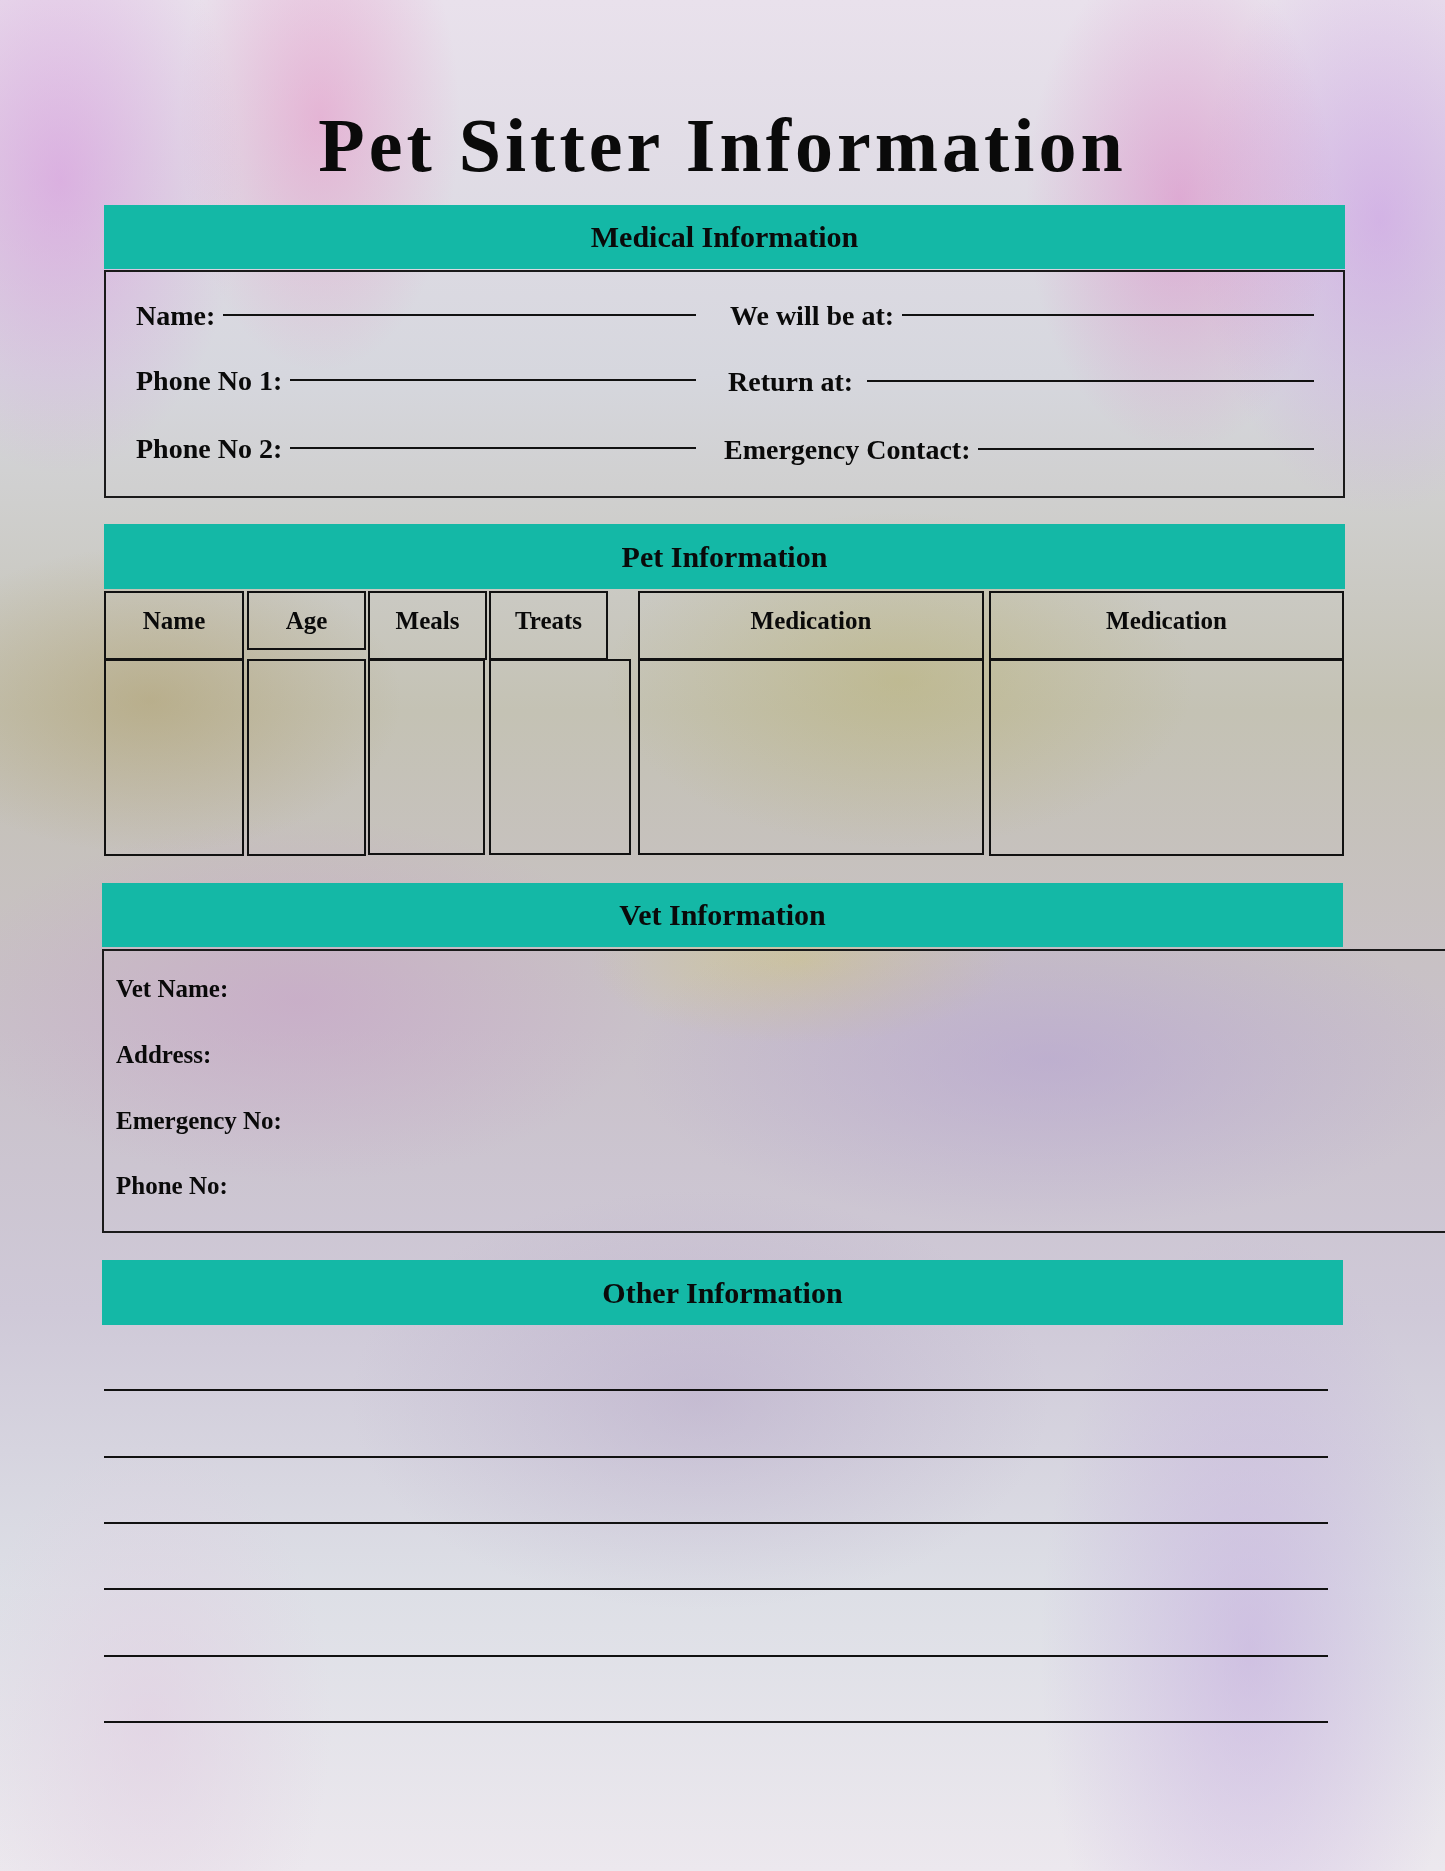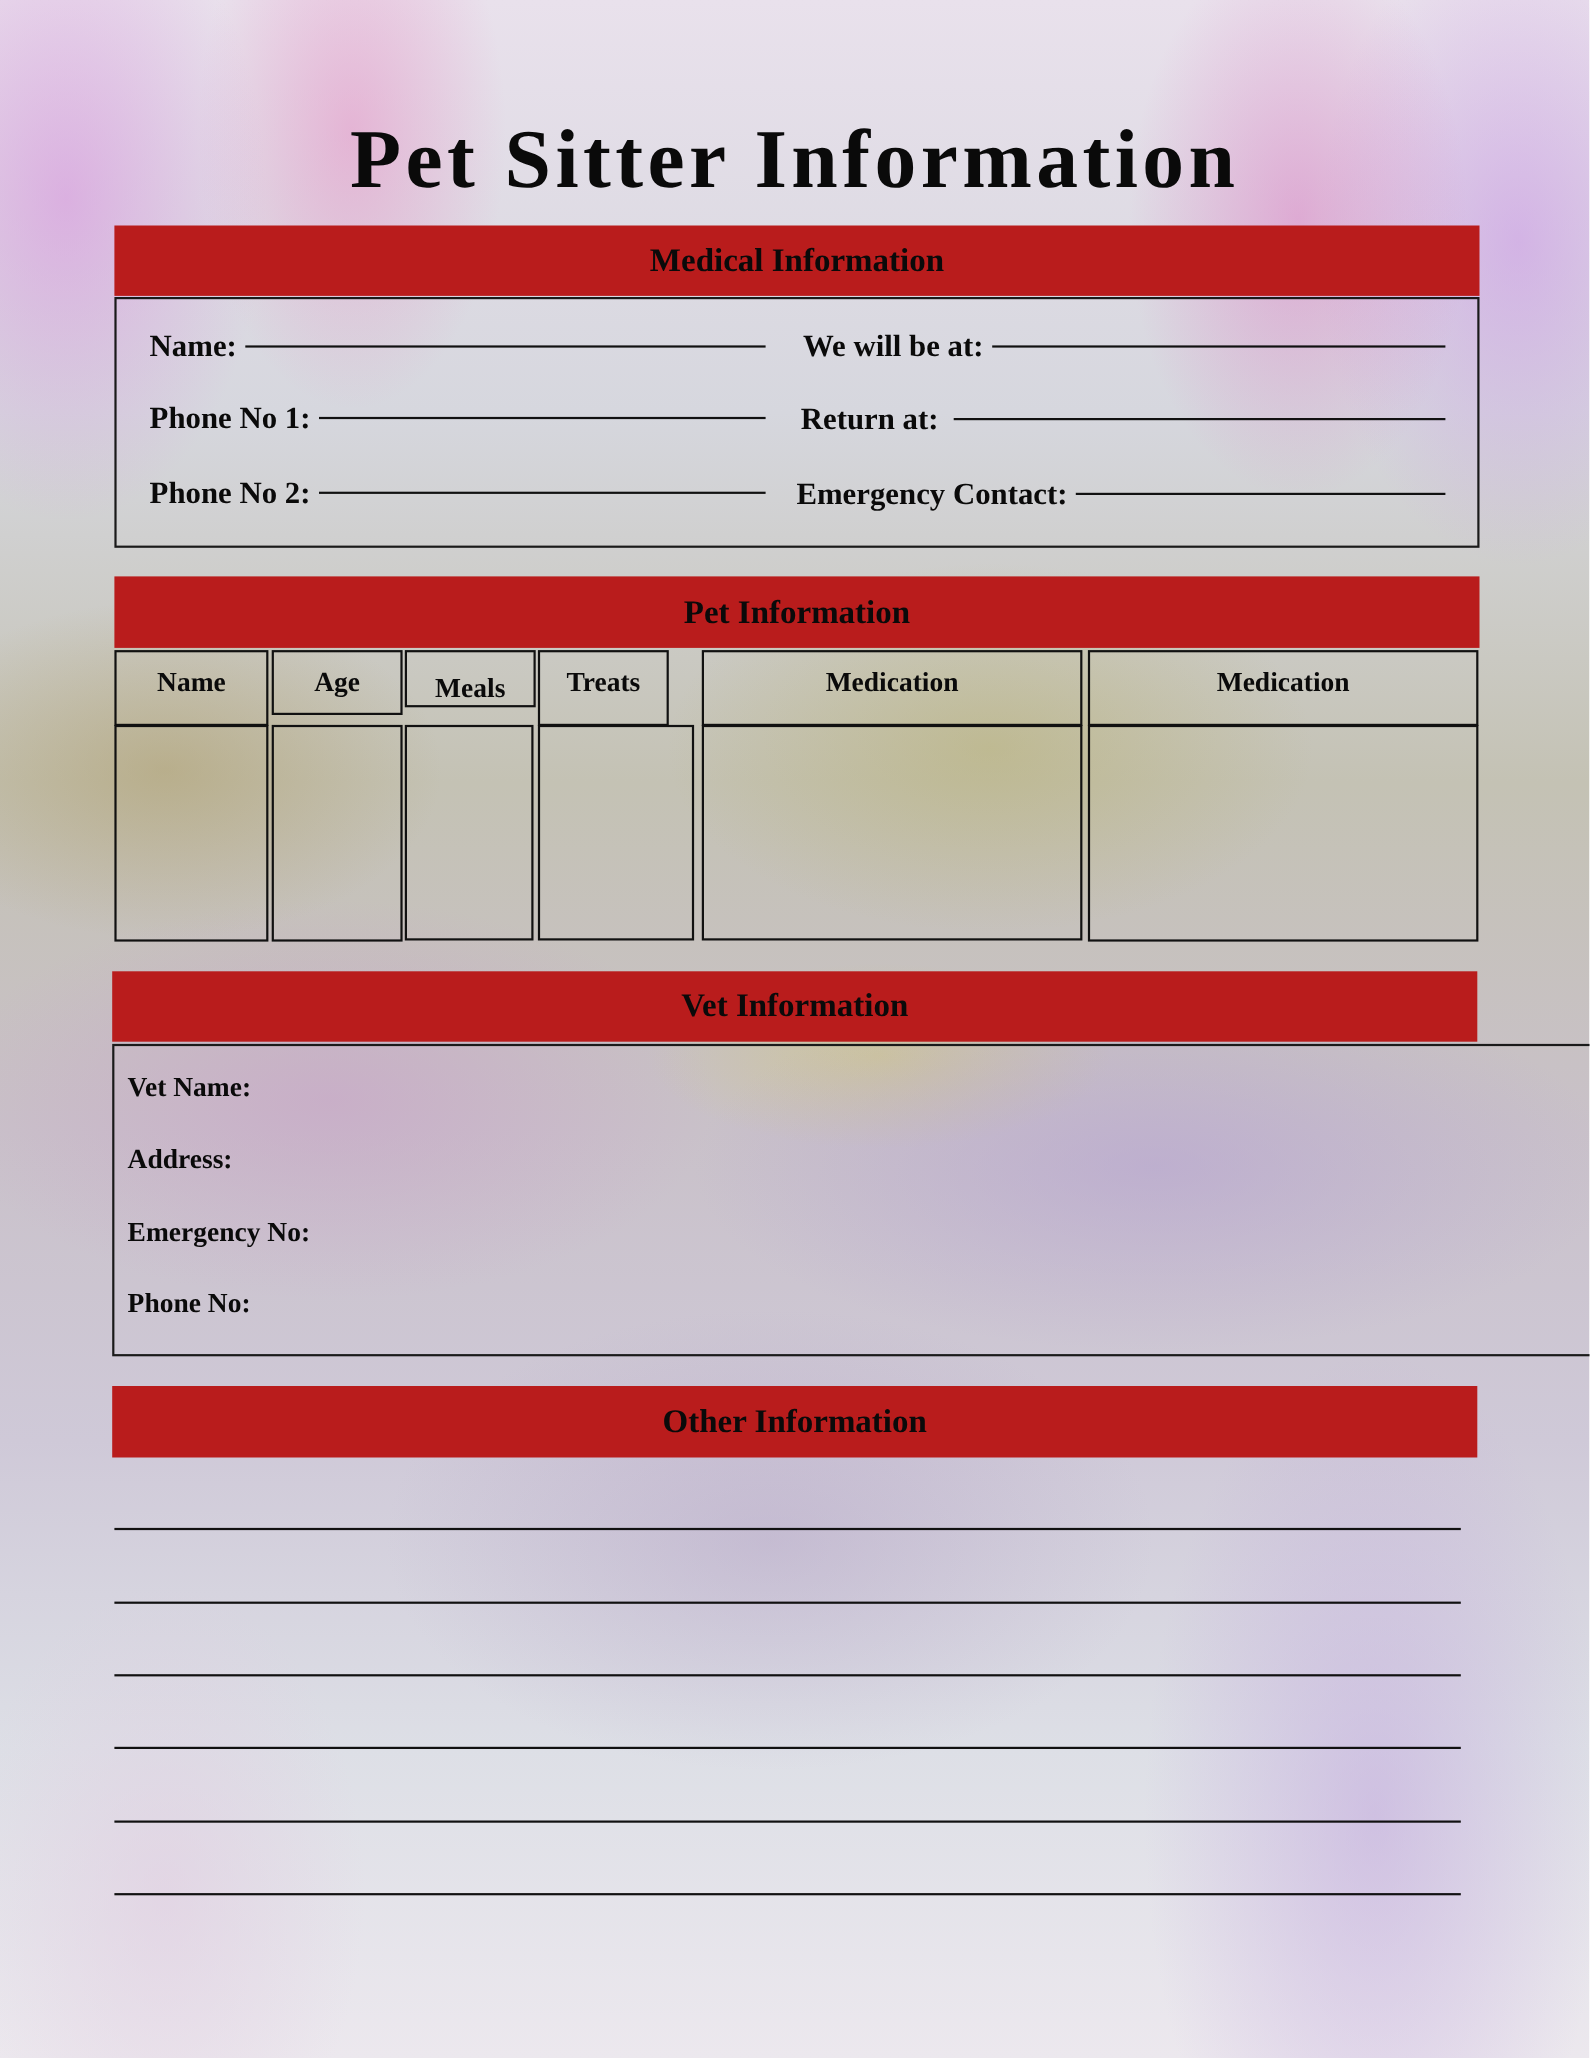--- a/index.html
+++ b/index.html
@@ -17,21 +17,21 @@
       radial-gradient(ellipse 600px 240px at 1050px 1060px, rgba(180,160,210,0.55), transparent 70%),
       radial-gradient(ellipse 300px 120px at 800px 960px, rgba(210,200,110,0.45), transparent 70%),
       radial-gradient(ellipse 300px 600px at 1250px 1650px, rgba(190,160,220,0.5), transparent 70%),
       radial-gradient(ellipse 260px 400px at 150px 1720px, rgba(225,205,225,0.6), transparent 70%),
       radial-gradient(ellipse 500px 300px at 700px 1400px, rgba(170,150,190,0.35), transparent 70%),
       linear-gradient(180deg, #e9e1ec 0%, #d6d7de 20%, #c4c2b4 38%, #c9c1c9 55%, #cfc9d8 70%, #dddfe6 85%, #ece8ee 100%);
   }
   .page { position: absolute; inset: 0; z-index: 1; }
   .title { position: absolute; top: 100px; left: 0; width: 1445px; text-align: center;
     font-size: 76px; font-weight: bold; letter-spacing: 4px; margin: 0; line-height: 90px; }
-  .band { position: absolute; background: #b91c1c; text-align: center; font-weight: bold;
+  .band { position: absolute; background: #14b8a6; text-align: center; font-weight: bold;
     font-size: 30px; display: flex; align-items: center; justify-content: center; }
   .box { position: absolute; border: 2px solid #1a1a1a; box-sizing: border-box; }
   .field { position: absolute; display: flex; align-items: center; font-weight: bold; font-size: 28px; }
   .field .lbl { white-space: nowrap; padding-right: 8px; line-height: 28px; }
   .field .line { flex: 1; border-bottom: 2px solid #111; height: 0; margin-bottom: 2px; }
   .cell { position: absolute; border: 2px solid #111; box-sizing: border-box; }
   .th { display: flex; justify-content: center; padding-top: 14px; font-weight: bold; font-size: 25px; }
   .vet-label { position: absolute; left: 12px; font-weight: bold; font-size: 25px; }
   .rule { position: absolute; left: 104px; width: 1224px; height: 0; border-top: 2px solid #111; }
 </style>
@@ -76,21 +76,21 @@
   <div class="band" style="left:104px;top:524px;width:1241px;height:65px;">
     <span>Pet Information</span>
   </div>
   <div>
     <div class="cell th" style="left:104px;top:591px;width:140px;height:69px;">
         <span>Name</span>
       </div>
     <div class="cell th" style="left:247px;top:591px;width:119px;height:59px;">
         <span>Age</span>
       </div>
-    <div class="cell th" style="left:368px;top:591px;width:119px;height:52px;align-items:flex-end;">
+    <div class="cell th" style="left:368px;top:591px;width:119px;height:69px;">
         <span>Meals</span>
       </div>
     <div class="cell th" style="left:489px;top:591px;width:119px;height:69px;">
         <span>Treats</span>
       </div>
     <div class="cell th" style="left:638px;top:591px;width:346px;height:69px;">
         <span>Medication</span>
       </div>
     <div class="cell th" style="left:989px;top:591px;width:355px;height:69px;">
         <span>Medication</span>

